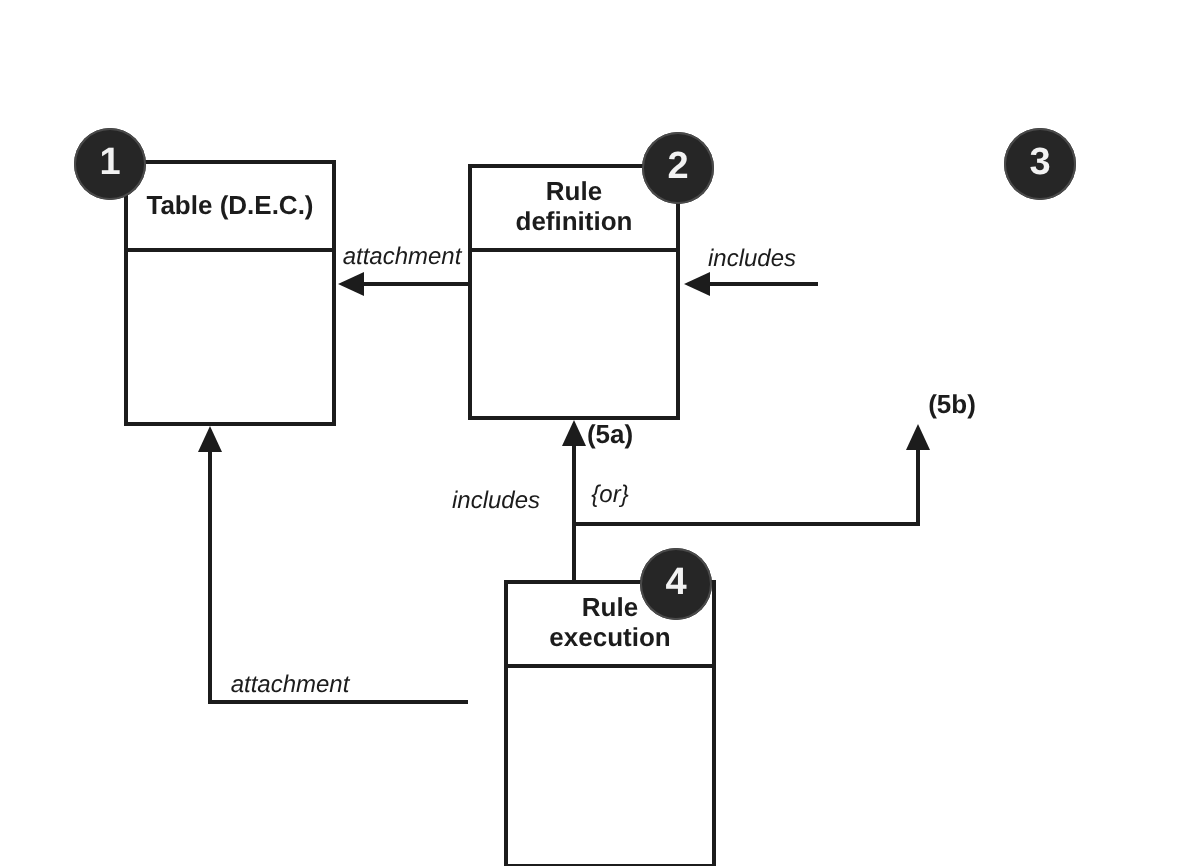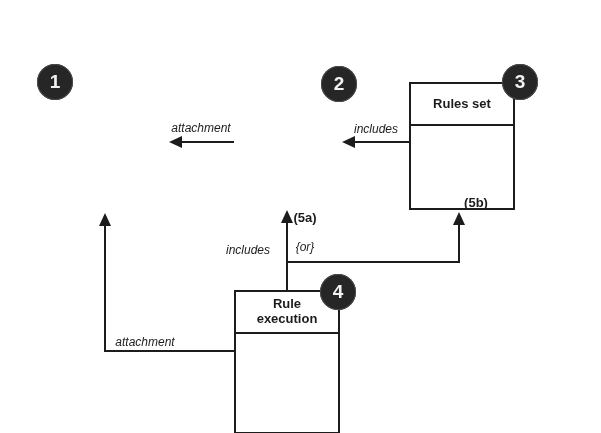--- a/index.html
+++ b/index.html
@@ -49,21 +49,21 @@
     font-style:normal;font-weight:bold;font-size:13px;white-space:nowrap;z-index:4;
   }
 
   
   #node1{left:62px;top:80px;width:106px;height:133px;}
   #node1 .hdr{height:44px;}
   #node2{left:234px;top:82px;width:106px;height:128px;}
   #node2 .hdr{height:42px;}
   #node3{left:409px;top:82px;width:106px;height:128px;}
   #node3 .hdr{height:42px;}
-  #node4{left:234px;top:290px;width:106px;height:144px;}
+  #node4{left:252px;top:290px;width:106px;height:144px;}
   #node4 .hdr{height:42px;}
 
   
   #badge1{left:37px;top:64px;}
   #badge2{left:321px;top:66px;}
   #badge3{left:502px;top:64px;}
   #badge4{left:320px;top:274px;}
 
   
   #lbl-attach1{left:201px;top:128px;}
@@ -100,26 +100,30 @@
       <polyline points="287,262 459,262 459,224"></polyline>
       <polygon points="459,212 453,225 465,225"></polygon>
     </g>
 
     <g>
       <polyline points="234,351 105,351 105,225"></polyline>
       <polygon points="105,213 99,226 111,226"></polygon>
     </g>
   </svg>
 
-
-
-  <div class="node" id="node3">
-    <div class="hdr">Rules set</div>
+  <div class="node" id="node1">
+    <div class="hdr">Table (D.E.C.)</div>
     <div class="body"></div>
   </div>
+
+  <div class="node" id="node2">
+    <div class="hdr">Rule definition</div>
+    <div class="body"></div>
+  </div>
+
 
   <div class="node" id="node4">
     <div class="hdr">Rule execution</div>
     <div class="body"></div>
   </div>
 
   <div class="badge" id="badge1">1</div>
   <div class="badge" id="badge2">2</div>
   <div class="badge" id="badge3">3</div>
   <div class="badge" id="badge4">4</div>

